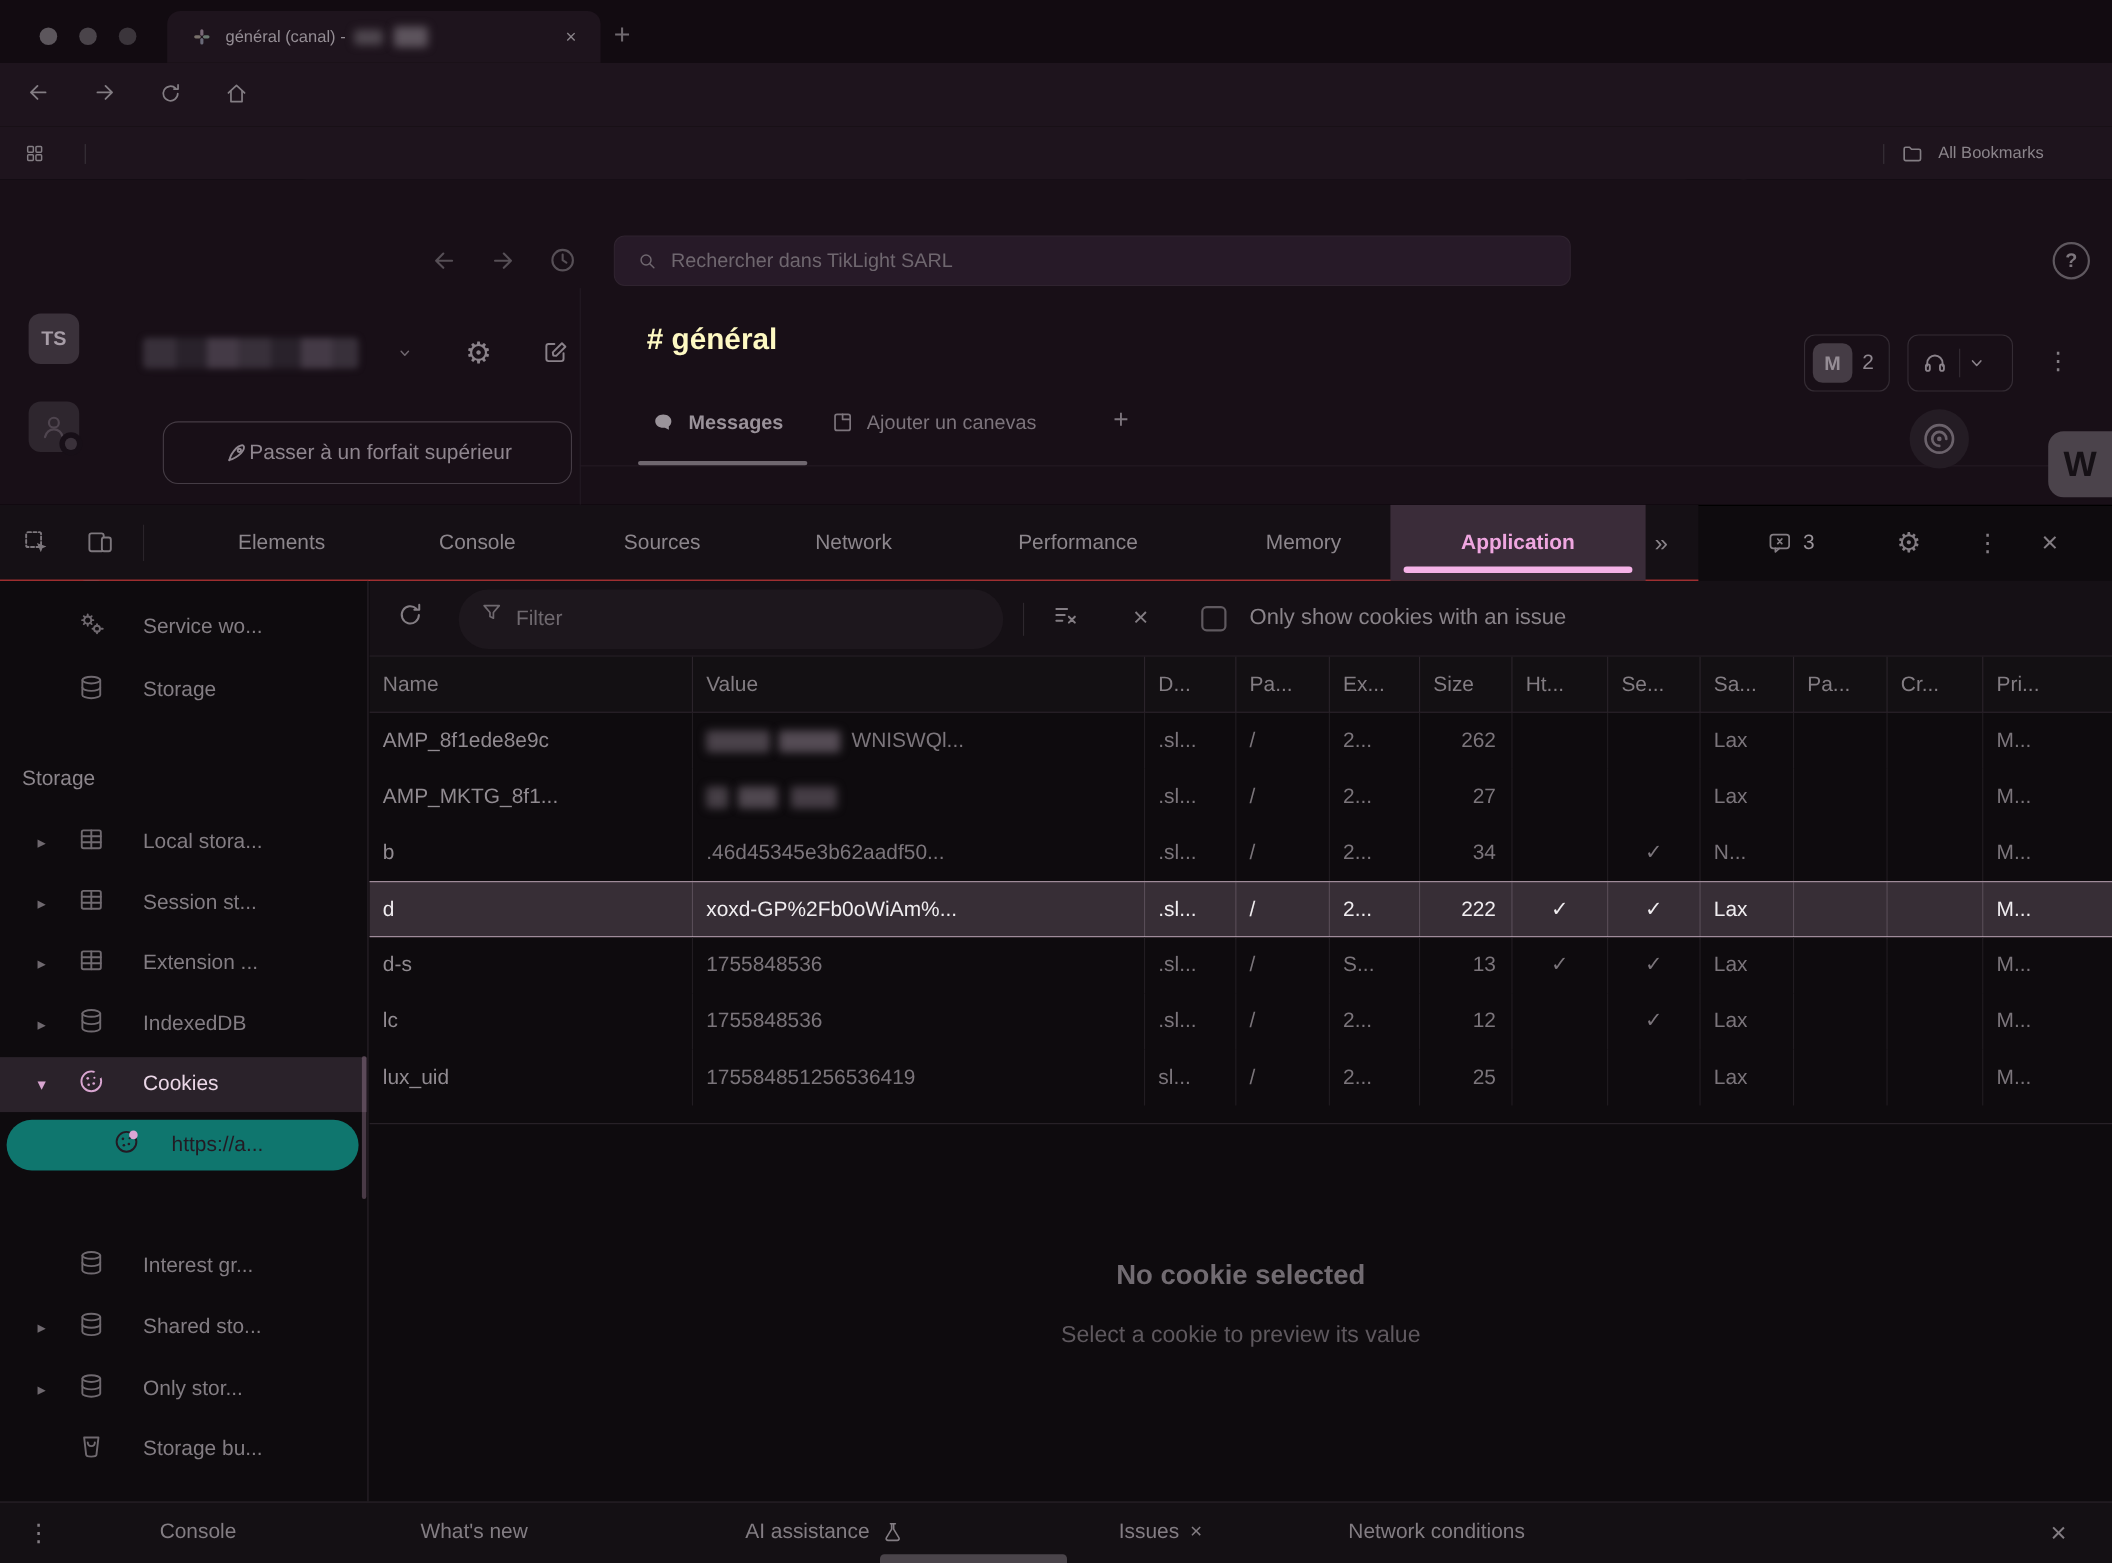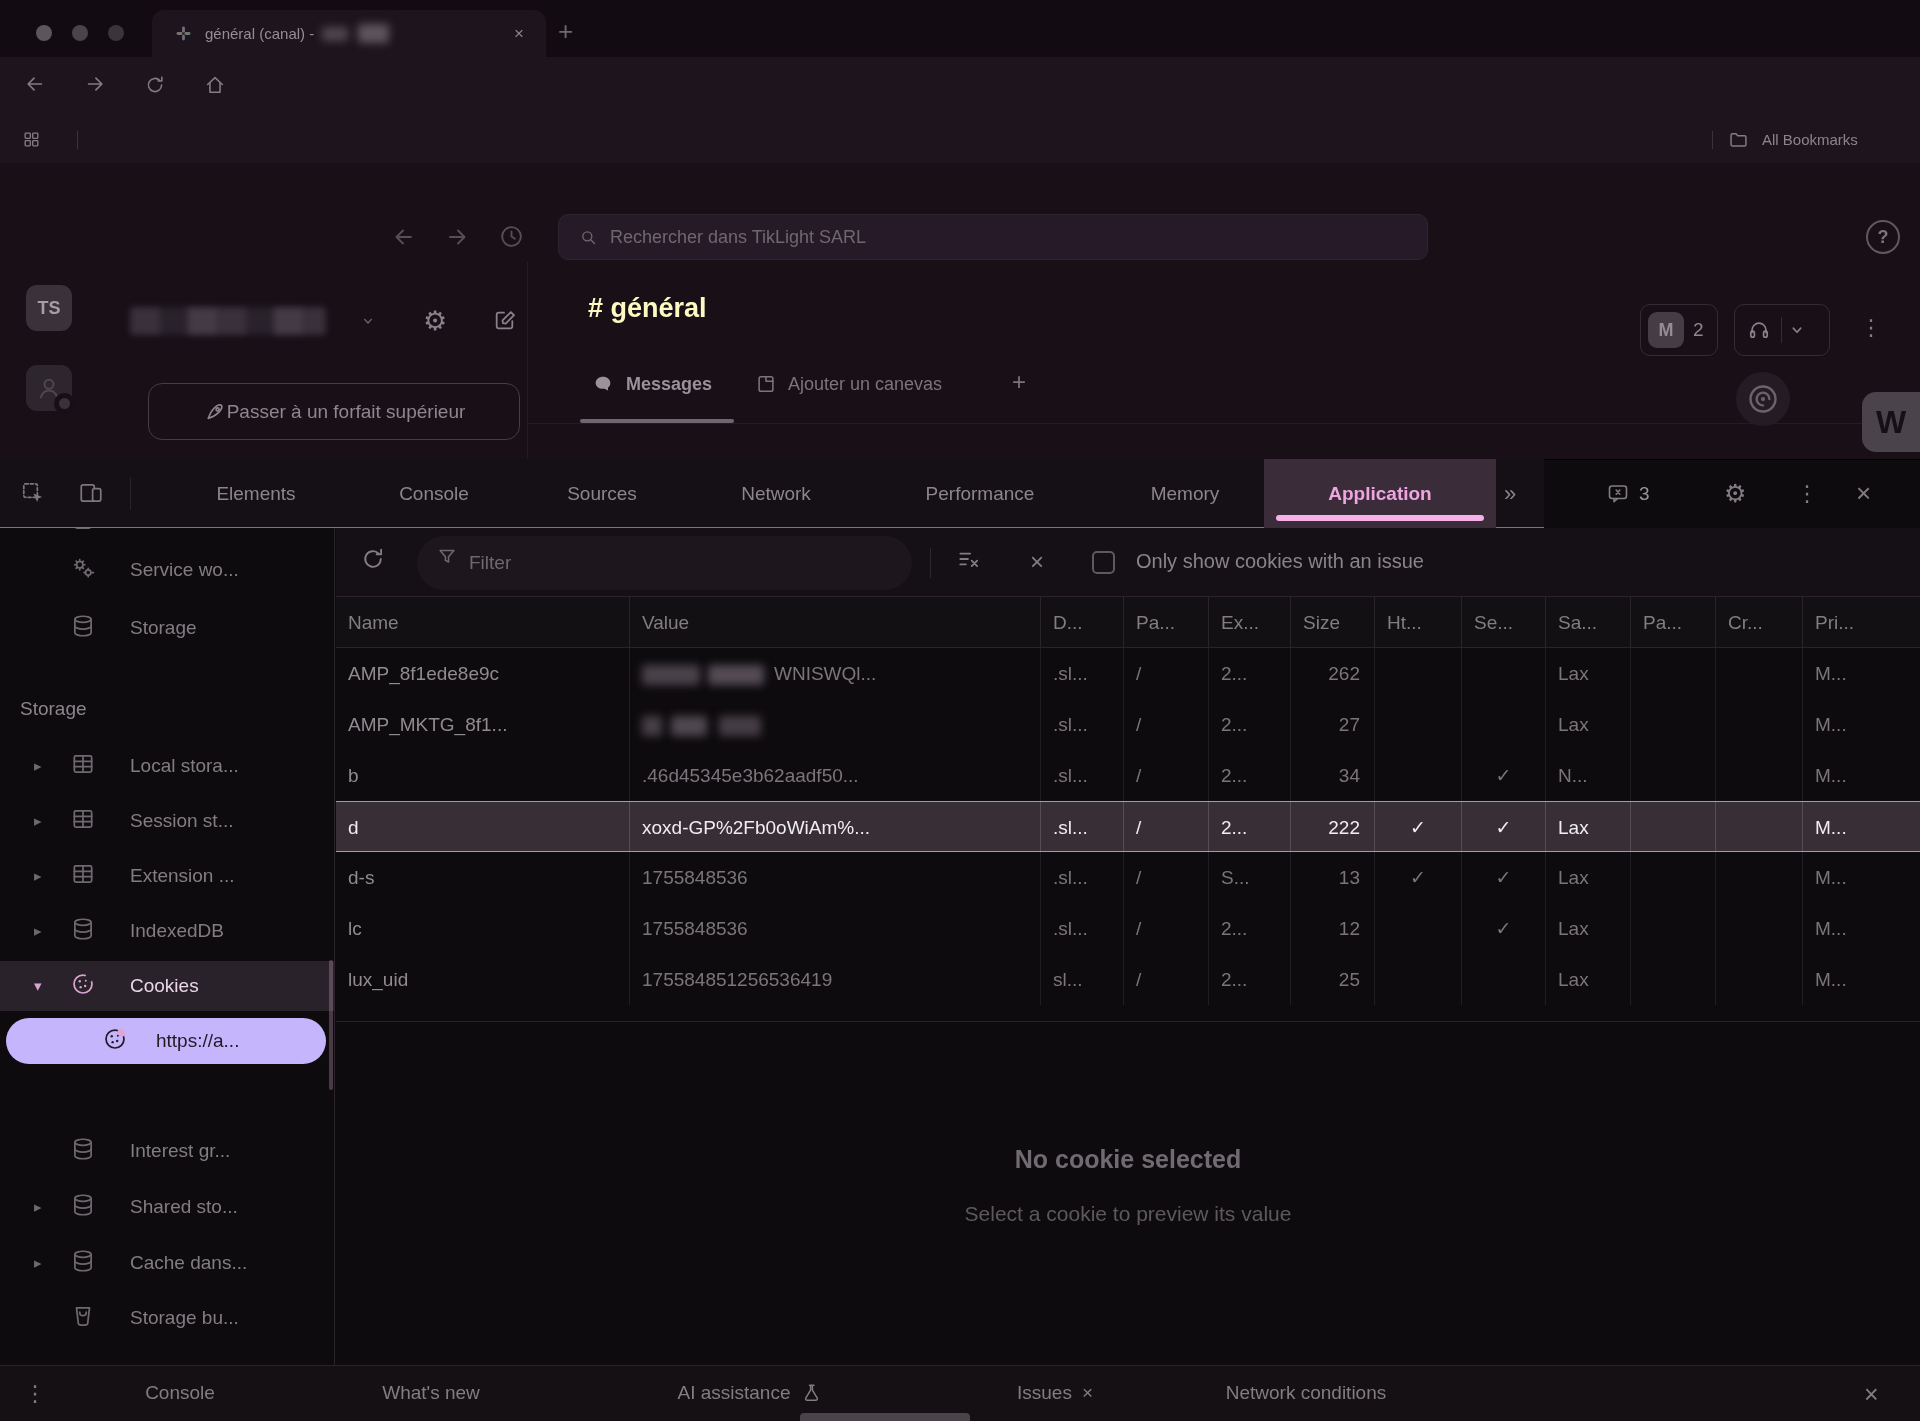--- a/index.html
+++ b/index.html
@@ -29,21 +29,21 @@
   #dtabbar{left:0;top:459px;width:1544px;height:69px;background:#151015;border-bottom:1px solid #ef4444;box-sizing:border-box;}
   .dttab{top:459px;height:69px;line-height:69px;text-align:center;font-size:19px;color:#8c868c;}
   #apptab{left:1264px;top:459px;width:232px;height:69px;background:#3a2c39;}
   #apptab span{display:block;text-align:center;line-height:69px;font-size:19px;font-weight:700;color:#efa6e0;}
   #appunderline{left:1276px;top:515px;width:208px;height:6px;border-radius:3px;background:#f5b2e8;}
   #dtsidebar{left:0;top:528px;width:335px;height:837px;border-right:1px solid #2b242b;box-sizing:border-box;overflow:hidden;background:#0e0b0e;}
   .siderow{left:0;width:334px;height:50px;position:absolute;display:flex;align-items:center;color:#837d83;font-size:19px;}
   .siderow .arrow{position:absolute;left:34px;width:18px;color:#6f696f;font-size:15px;}
   .siderow .sic{position:absolute;left:70px;color:#6f696f;}
   .siderow .slab{position:absolute;left:130px;}
-  .sideselected{left:6px!important;width:320px!important;height:46px;border-radius:23px;background:#c4b5fd;color:#231a23;font-weight:400;}
+  .sideselected{left:6px!important;width:320px!important;height:46px;border-radius:23px;background:#0f766e;color:#231a23;font-weight:400;}
   .sideselected .sic{left:96px;color:#231a23;}
   .sideselected .slab{left:150px;}
   #cktoolbar{left:336px;top:528px;width:1584px;height:69px;background:#151015;border-bottom:1px solid #2b242b;box-sizing:border-box;}
   #filterinput{left:417px;top:536px;width:495px;height:54px;border-radius:27px;background:#1d171d;border:none;outline:none;color:#9a949a;font-size:19px;padding:0 20px 0 52px;box-sizing:border-box;font-family:"Liberation Sans",sans-serif;}
   #filterinput::placeholder{color:#6f696f;}
   .hcell,.ccell{position:absolute;box-sizing:border-box;height:51px;line-height:51px;padding-left:12px;font-size:19px;white-space:nowrap;overflow:hidden;border-right:1px solid #221d22;}
   .hcell{color:#837d83;border-right:1px solid #2b242b;}
   .rowsel .ccell{border-right:1px solid rgba(210,185,205,.22);}
   #drawer{left:0;top:1365px;width:1920px;height:56px;background:#141014;border-top:1px solid #2b242b;box-sizing:border-box;}
   .drawitem{top:1365px;height:56px;position:absolute;display:flex;align-items:center;gap:10px;transform:translateX(-50%);color:#837d83;font-size:19px;}
@@ -460,21 +460,21 @@
         </svg></span>
       <span class="slab ellip" style="max-width:185px">Shared sto...</span>
     </div>
     <div class="siderow" style="top: 710px;">
       <span class="arrow">▸</span>
       <span class="sic"><svg width="26" height="26" viewBox="0 0 24 24" fill="none" stroke="currentColor" stroke-width="1.6" stroke-linecap="round" stroke-linejoin="round">
           <ellipse cx="12" cy="5.8" rx="7.5" ry="2.8"></ellipse>
           <path d="M4.5 5.8v12.4c0 1.5 3.4 2.8 7.5 2.8s7.5-1.3 7.5-2.8V5.8"></path>
           <path d="M4.5 12c0 1.5 3.4 2.8 7.5 2.8s7.5-1.3 7.5-2.8"></path>
         </svg></span>
-      <span class="slab ellip" style="max-width:185px">Cache dans...</span>
+      <span class="slab ellip" style="max-width:185px">Only stor...</span>
     </div>
     <div class="siderow" style="top: 765px;">
       <span class="sic"><svg width="26" height="26" viewBox="0 0 24 24" fill="none" stroke="currentColor" stroke-width="1.6" stroke-linecap="round" stroke-linejoin="round">
           <path d="M6 4.5h12l-1.7 14.6c-.1.8-1.6 1.4-4.3 1.4s-4.2-.6-4.3-1.4z"></path>
           <path d="M9 8.5c0 2 1.3 3.2 3 3.2s3-1.2 3-3.2"></path>
         </svg></span>
       <span class="slab ellip" style="max-width:185px">Storage bu...</span>
     </div>
   </div>
 <div class="a" style="left:329px;top:960px;width:4px;height:130px;border-radius:2px;background:rgba(200,160,190,.32)"></div>

